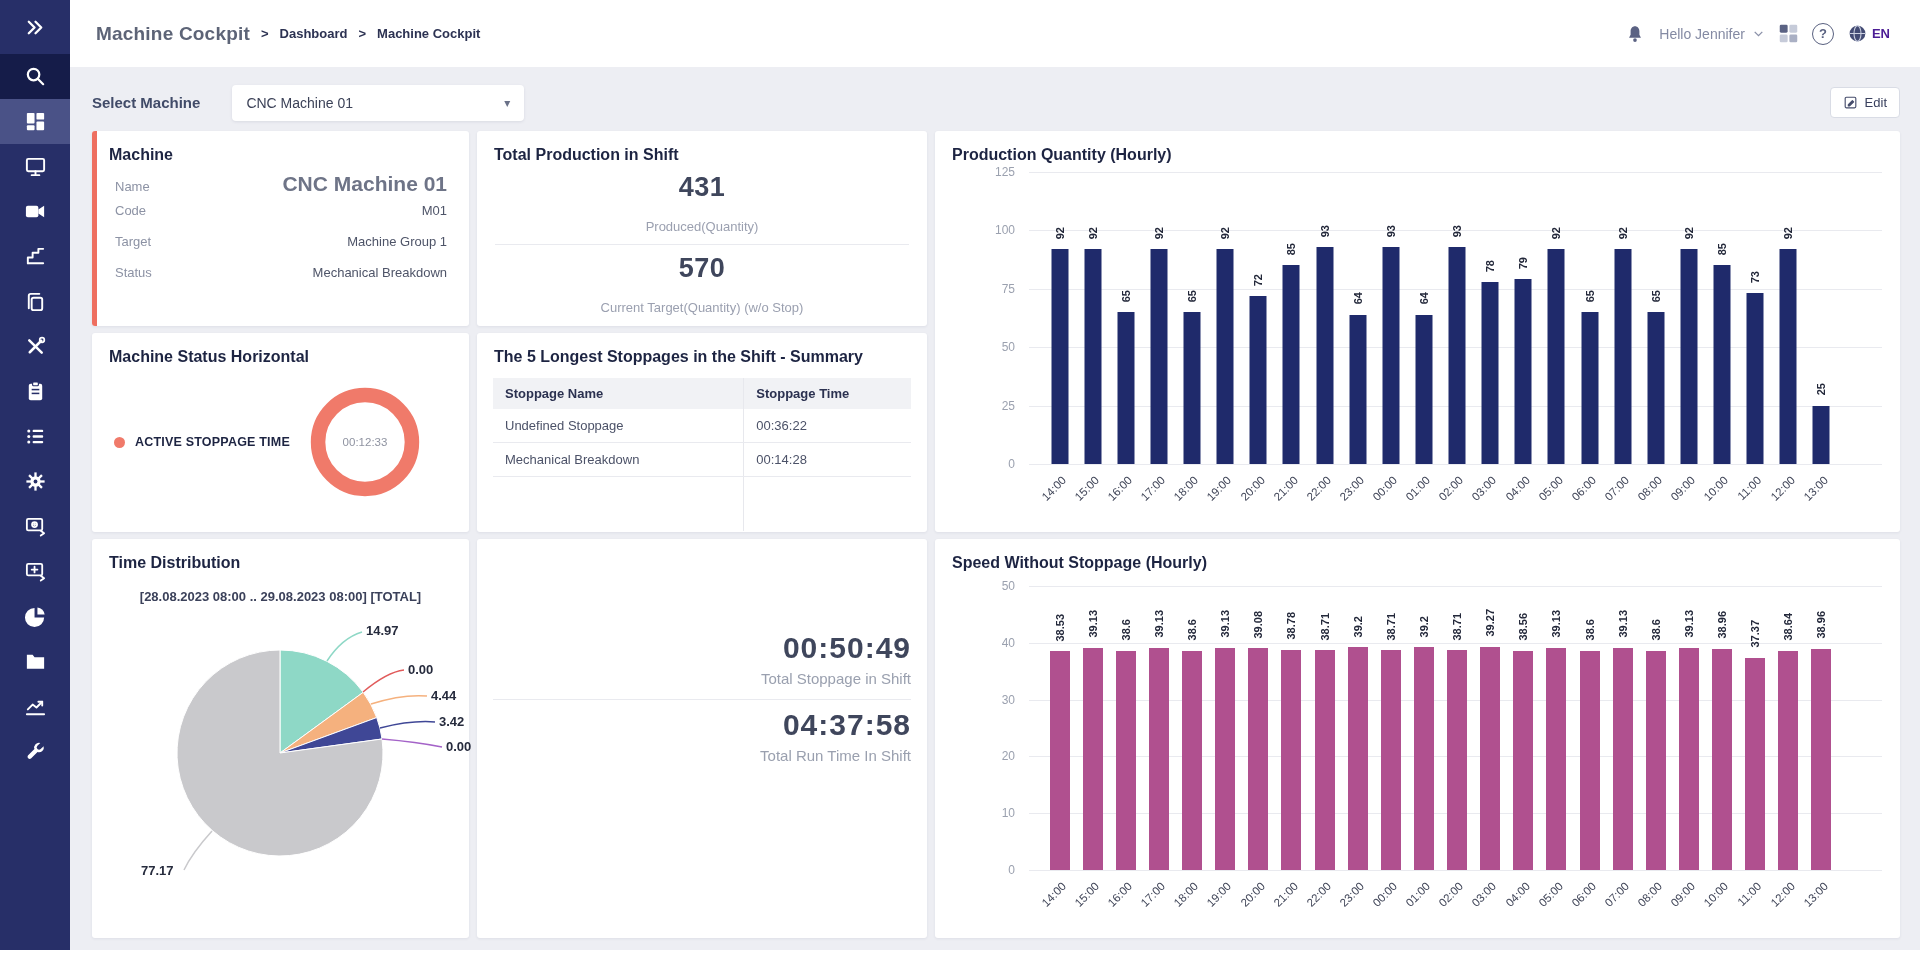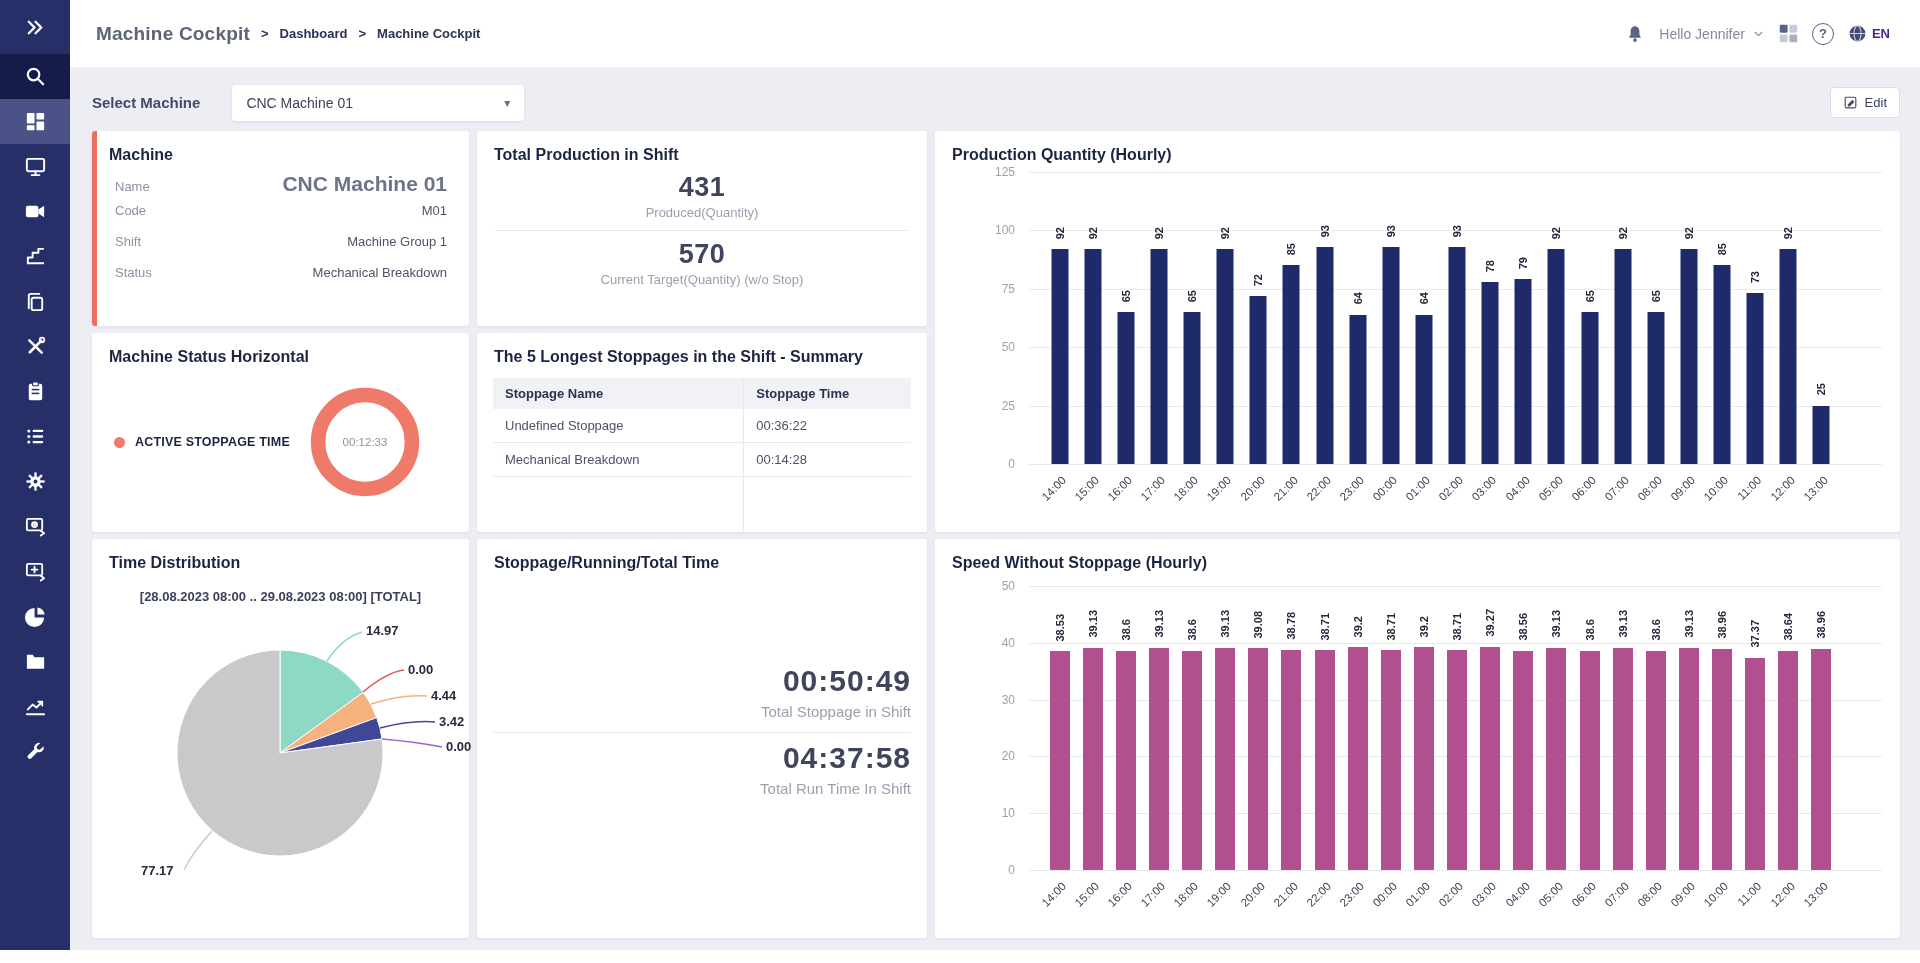--- a/index.html
+++ b/index.html
@@ -56,21 +56,21 @@
   .stripe { position:absolute; left:0; top:0; bottom:0; width:5px; background:#ee6e5f; border-radius:3px 0 0 3px; }
   .machine-rows { padding:8px 22px 0 23px; }
   .m-row { display:flex; justify-content:space-between; align-items:baseline; min-height:31px; }
   .m-label { font-size:13px; color:#8c92a4; }
   .m-value { font-size:13px; color:#4e5468; }
   .m-value.big { font-size:21px; color:#6e7487; font-weight:700; }
 
   
   .totals { display:flex; flex-direction:column; align-items:center; padding:8px 18px 0; }
   .t-value { font-size:27px; font-weight:700; color:#3f465c; letter-spacing:.5px; }
-  .t-label { font-size:13px; color:#9ba0b0; margin-top:2px; }
+  .t-label { font-size:13px; color:#9ba0b0; margin-top:16px; }
   .t-divider { width:100%; border-top:1px solid #e9eaef; margin:10px 0 8px; }
 
   
   .status-body { display:flex; align-items:center; justify-content:space-between; padding:2px 40px 0 22px; height:150px; }
   .legend { display:flex; align-items:center; gap:10px; }
   .legend-dot { width:11px; height:11px; border-radius:50%; background:#f07a6a; }
   .legend-text { font-size:12.5px; font-weight:700; color:#1d2442; letter-spacing:.2px; }
 
   
   .stable { margin:12px 16px 0; width:calc(100% - 32px); border-collapse:collapse; font-size:13px; table-layout:fixed; }
@@ -304,21 +304,21 @@
             <div class="machine-rows">
               <div class="m-row">
                 <span class="m-label">Name</span>
                 <span class="m-value big">CNC Machine 01</span>
               </div>
               <div class="m-row">
                 <span class="m-label">Code</span>
                 <span class="m-value">M01</span>
               </div>
               <div class="m-row">
-                <span class="m-label">Shift</span>
+                <span class="m-label">Target</span>
                 <span class="m-value">Machine Group 1</span>
               </div>
               <div class="m-row">
                 <span class="m-label">Status</span>
                 <span class="m-value">Mechanical Breakdown</span>
               </div>
             </div>
           </div>
 
           <div class="panel h2">
@@ -397,21 +397,20 @@
                   </tr>
                 <tr class="empty">
                     <td></td>
                     <td></td>
                   </tr>
               </tbody>
             </table>
           </div>
 
           <div class="panel h3">
-            <h3 class="panel-title">Stoppage/Running/Total Time</h3>
             <div class="times">
               <div class="time-item">
                 <div class="time-value">00:50:49</div>
                 <div class="time-label">Total Stoppage in Shift</div>
               </div>
               <div class="time-item">
                 <div class="time-value">04:37:58</div>
                 <div class="time-label">Total Run Time In Shift</div>
               </div>
             </div>

